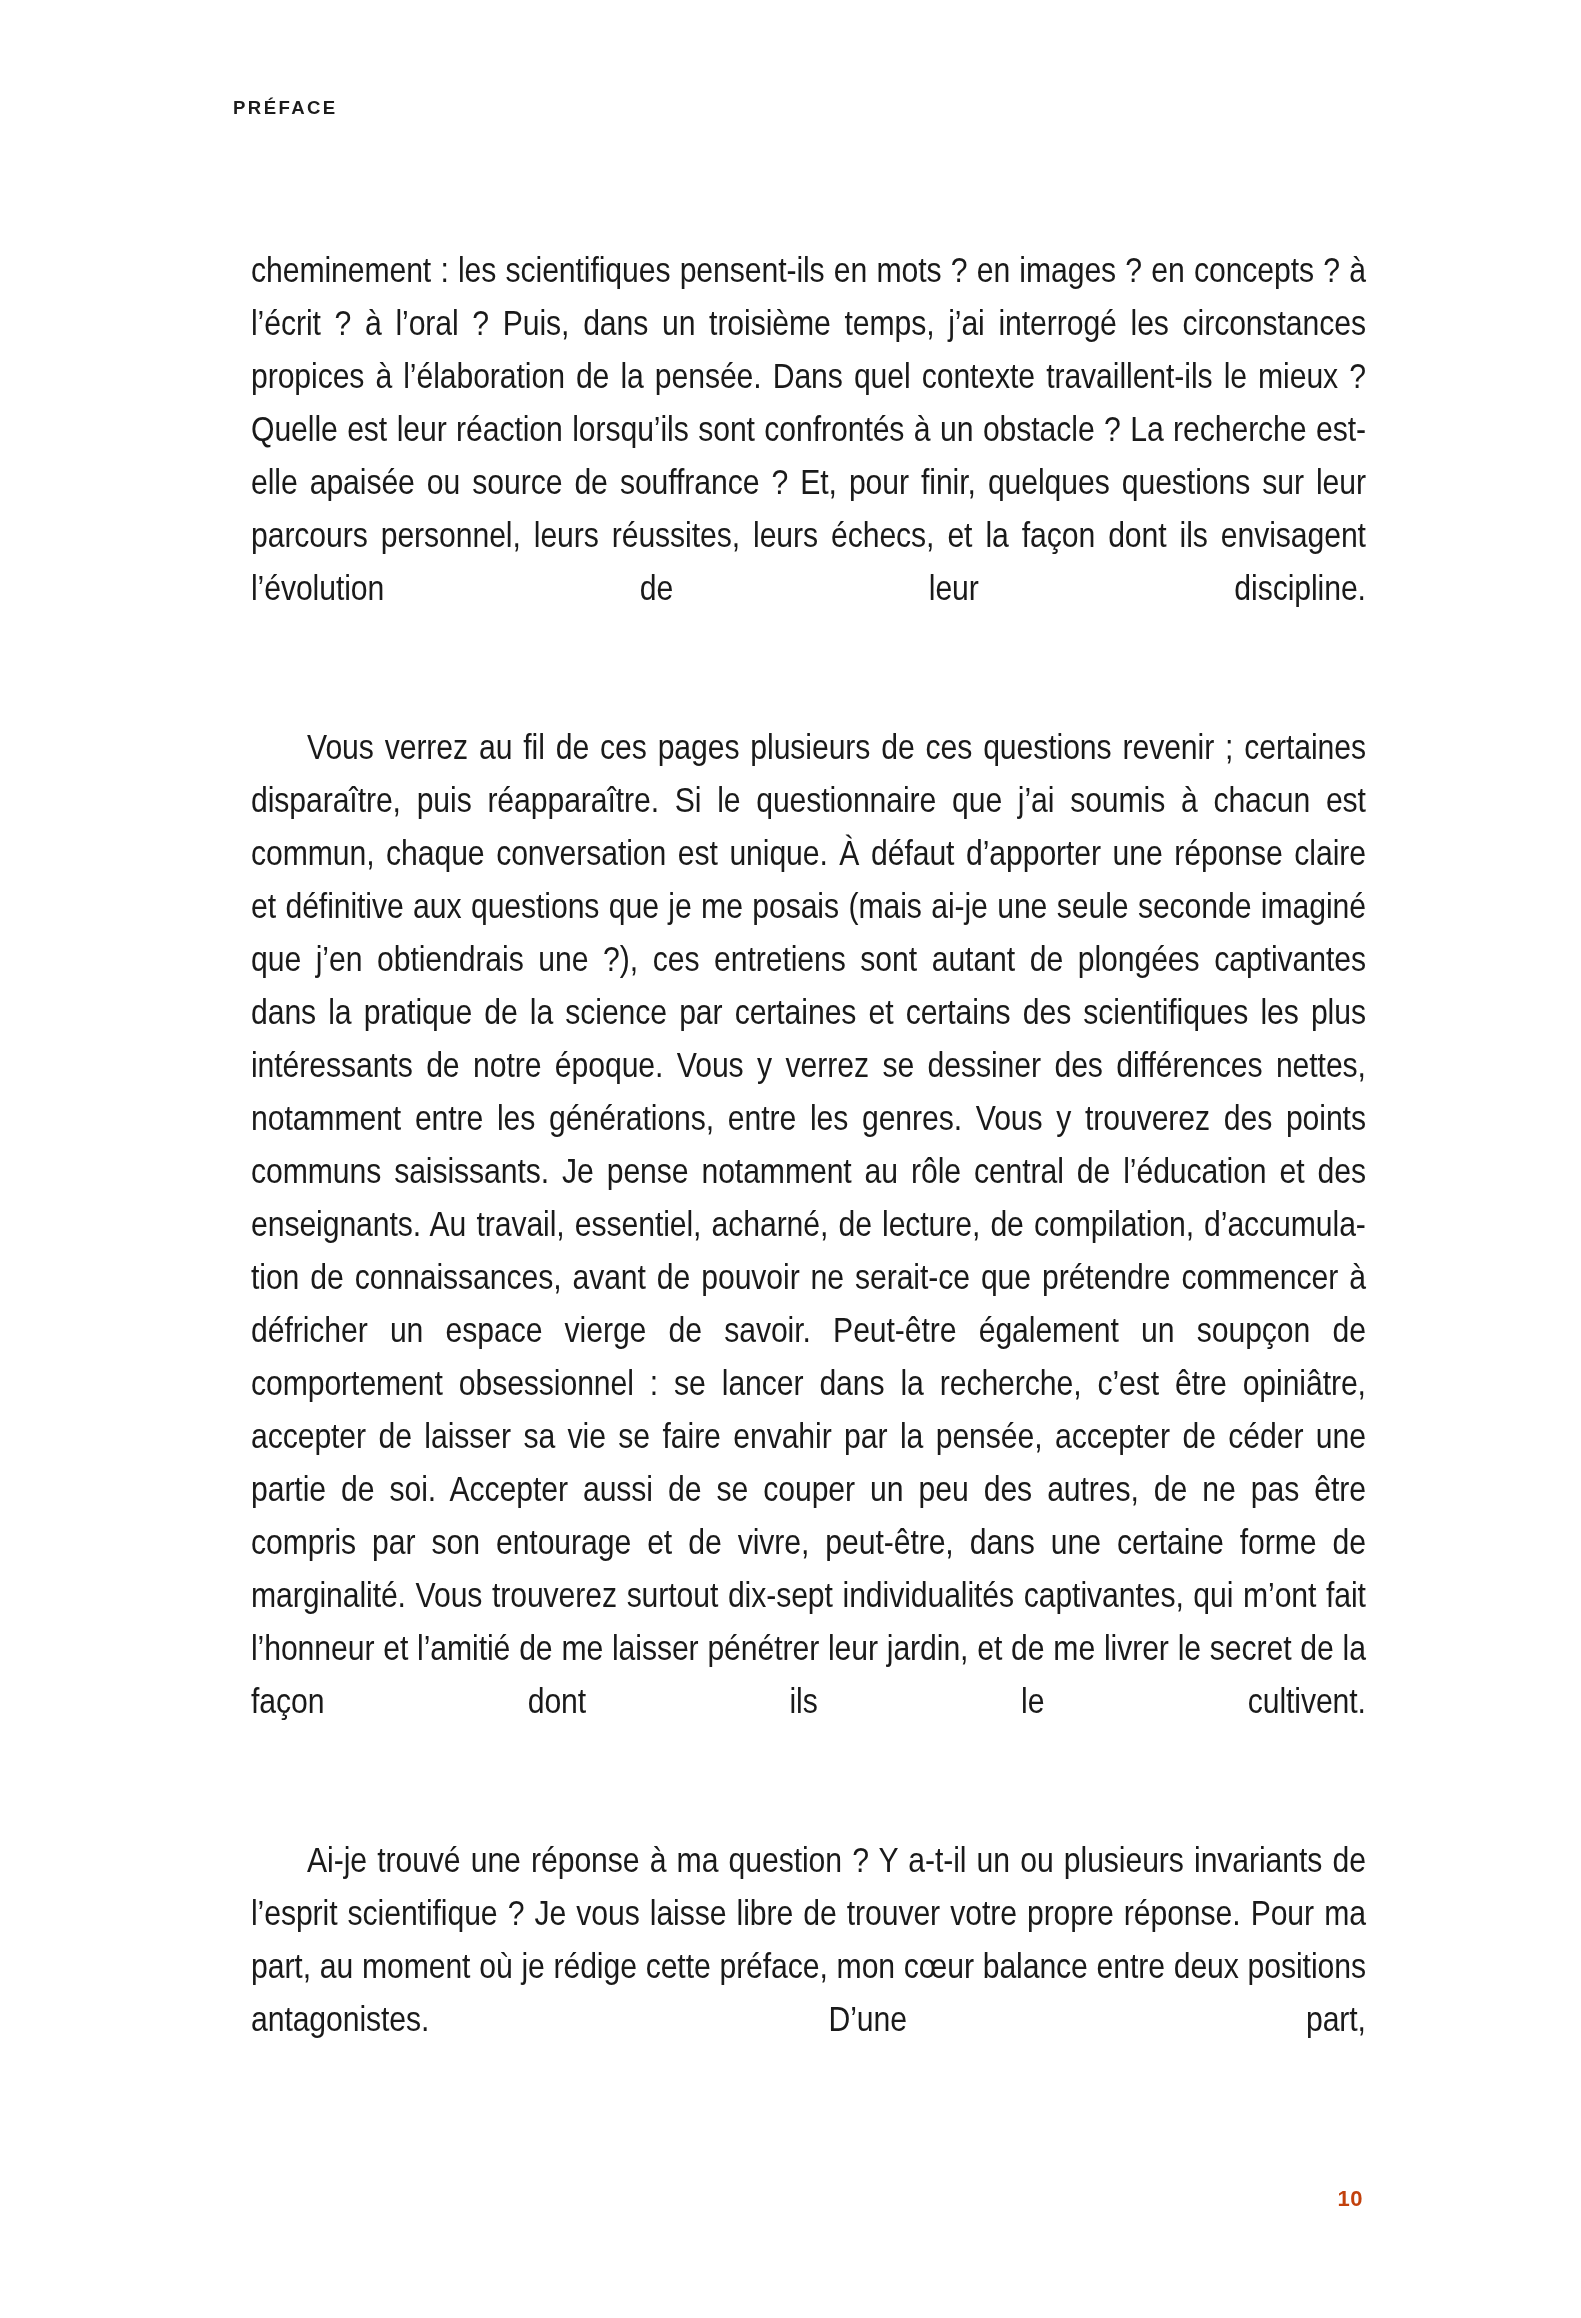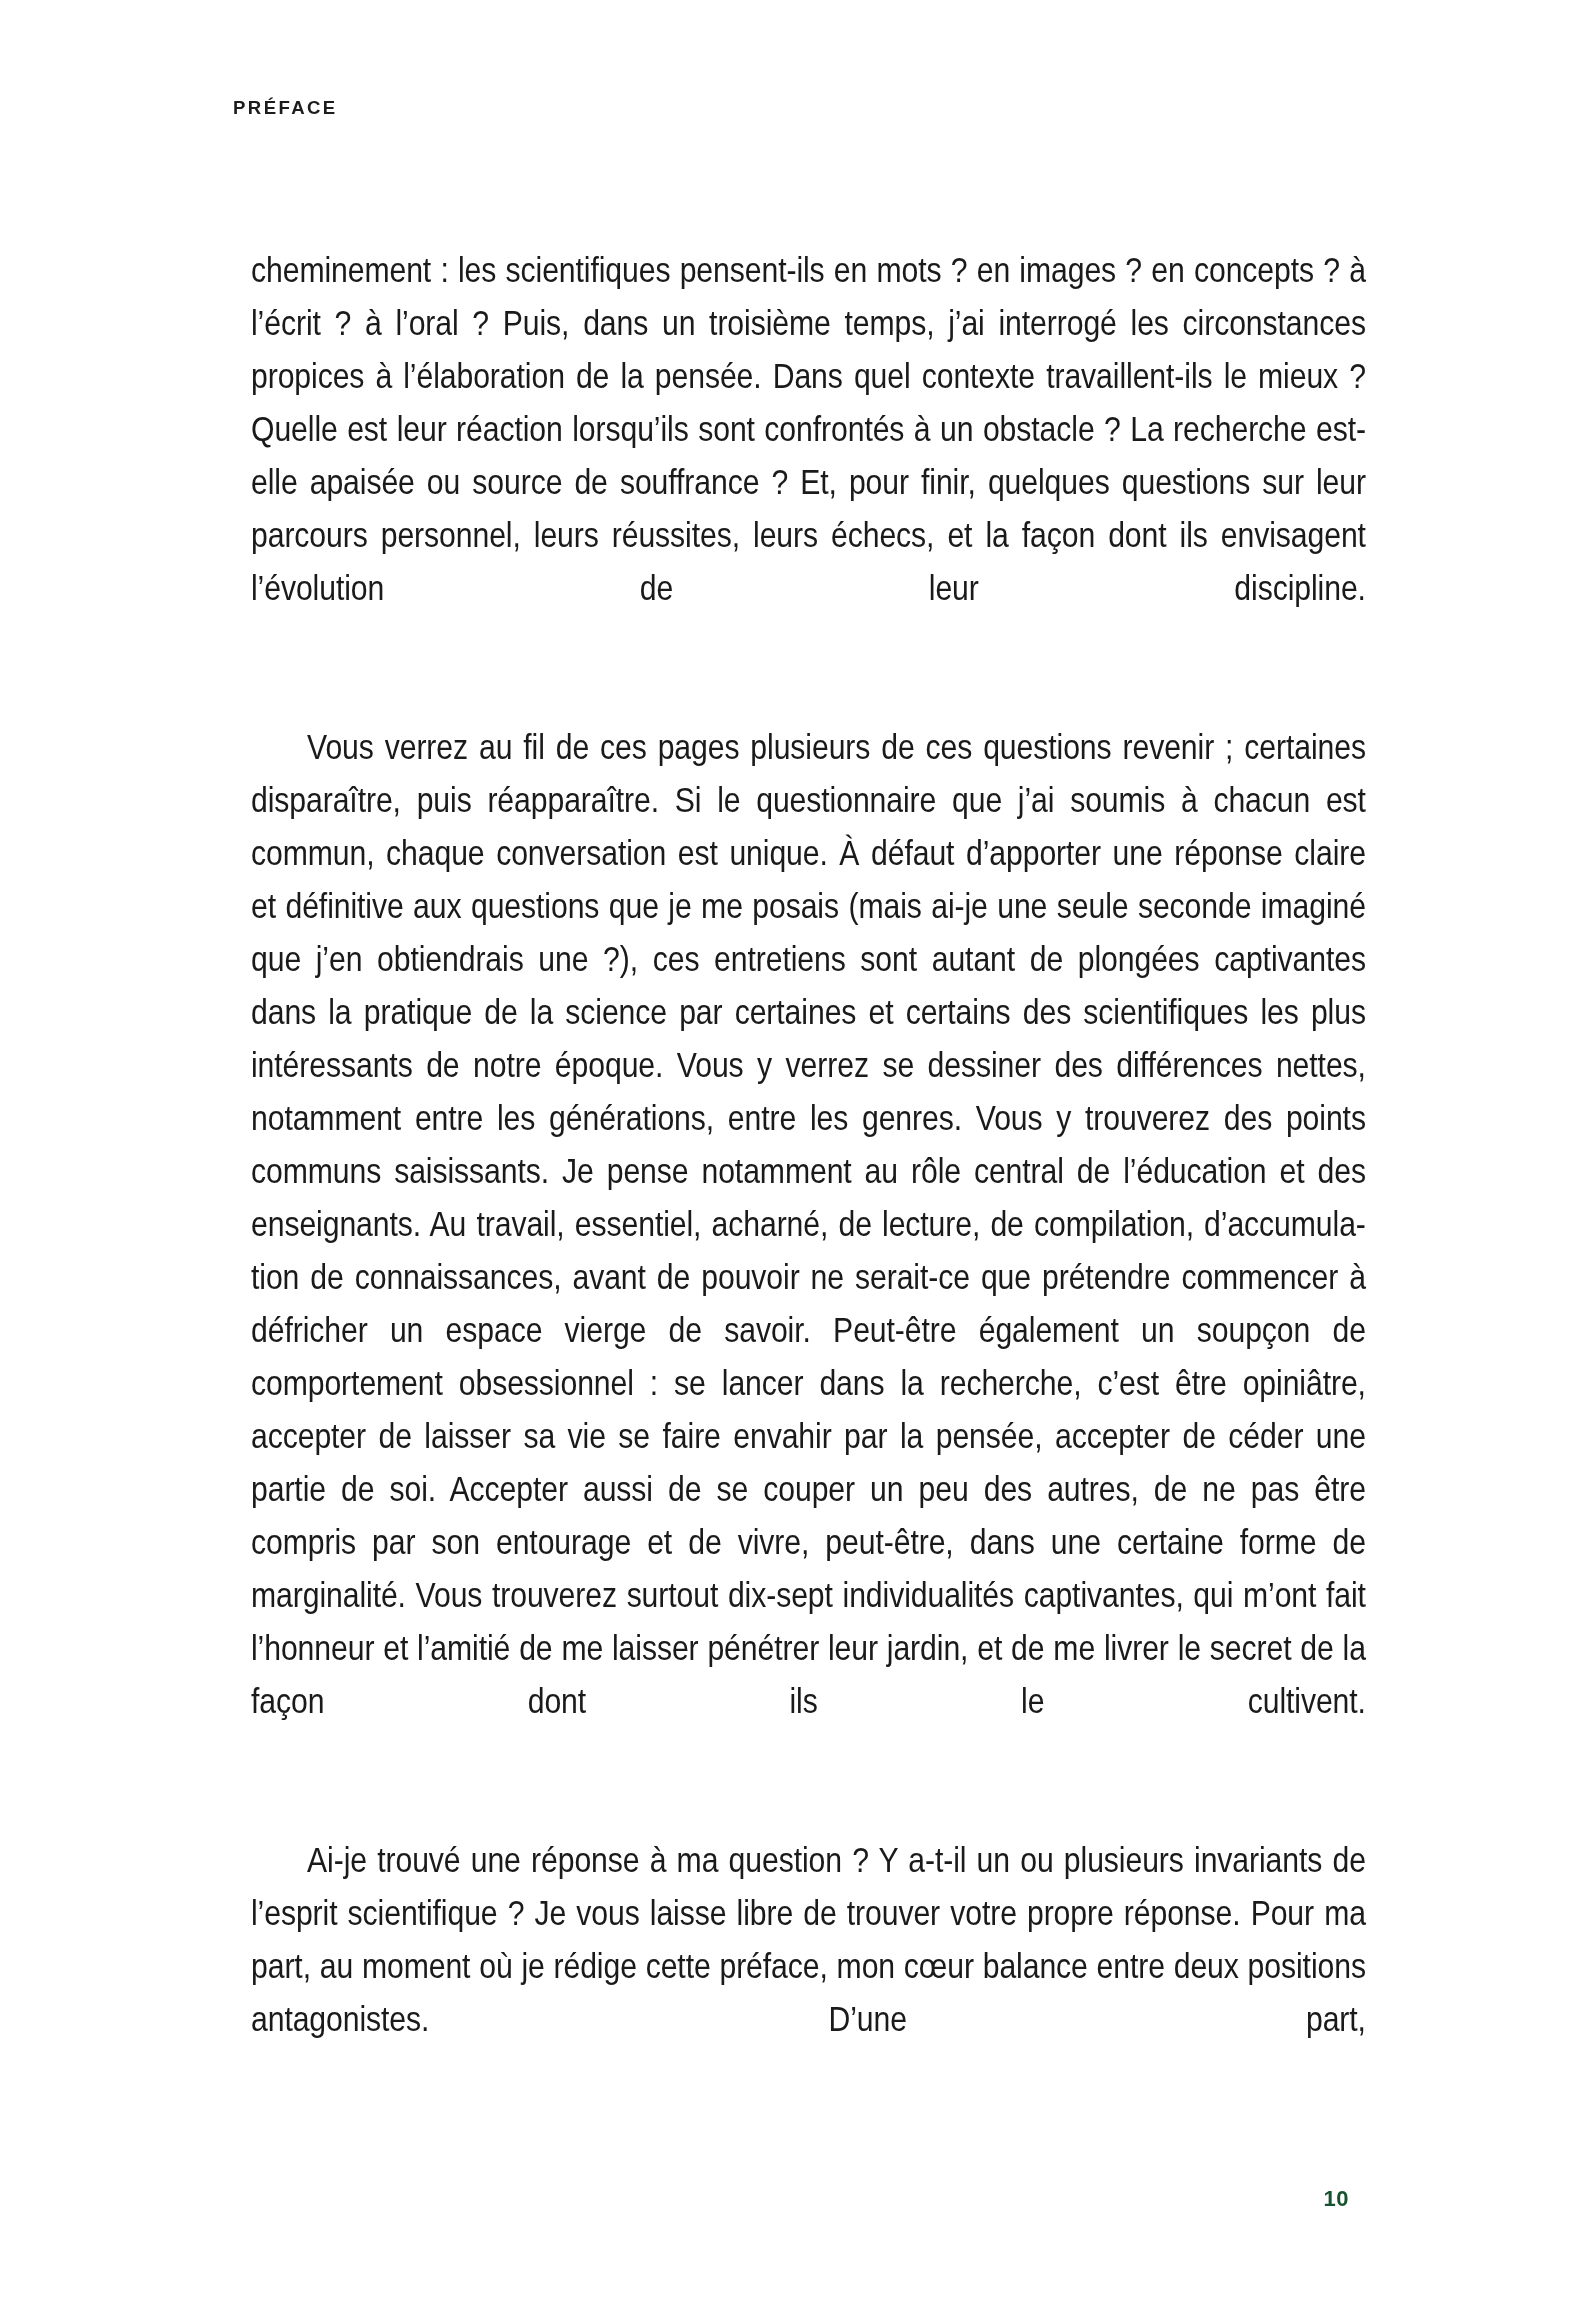--- a/index.html
+++ b/index.html
@@ -69,26 +69,26 @@
   
   .para::after {
     content: "";
     display: inline-block;
     width: 100%;
   }
 
   
   .folio {
     position: absolute;
-    right: 233px;
+    right: 219px;
     top: 2182px;
     font-family: "Liberation Sans", sans-serif;
     font-weight: 700;
     font-size: 22px;
-    color: #14532d;
+    color: #c2410c;
     letter-spacing: 0.5px;
   }
 </style>
 </head>
 <body>
 
 <div class="page">
 
   <div class="running-head">PRÉFACE</div>
 

